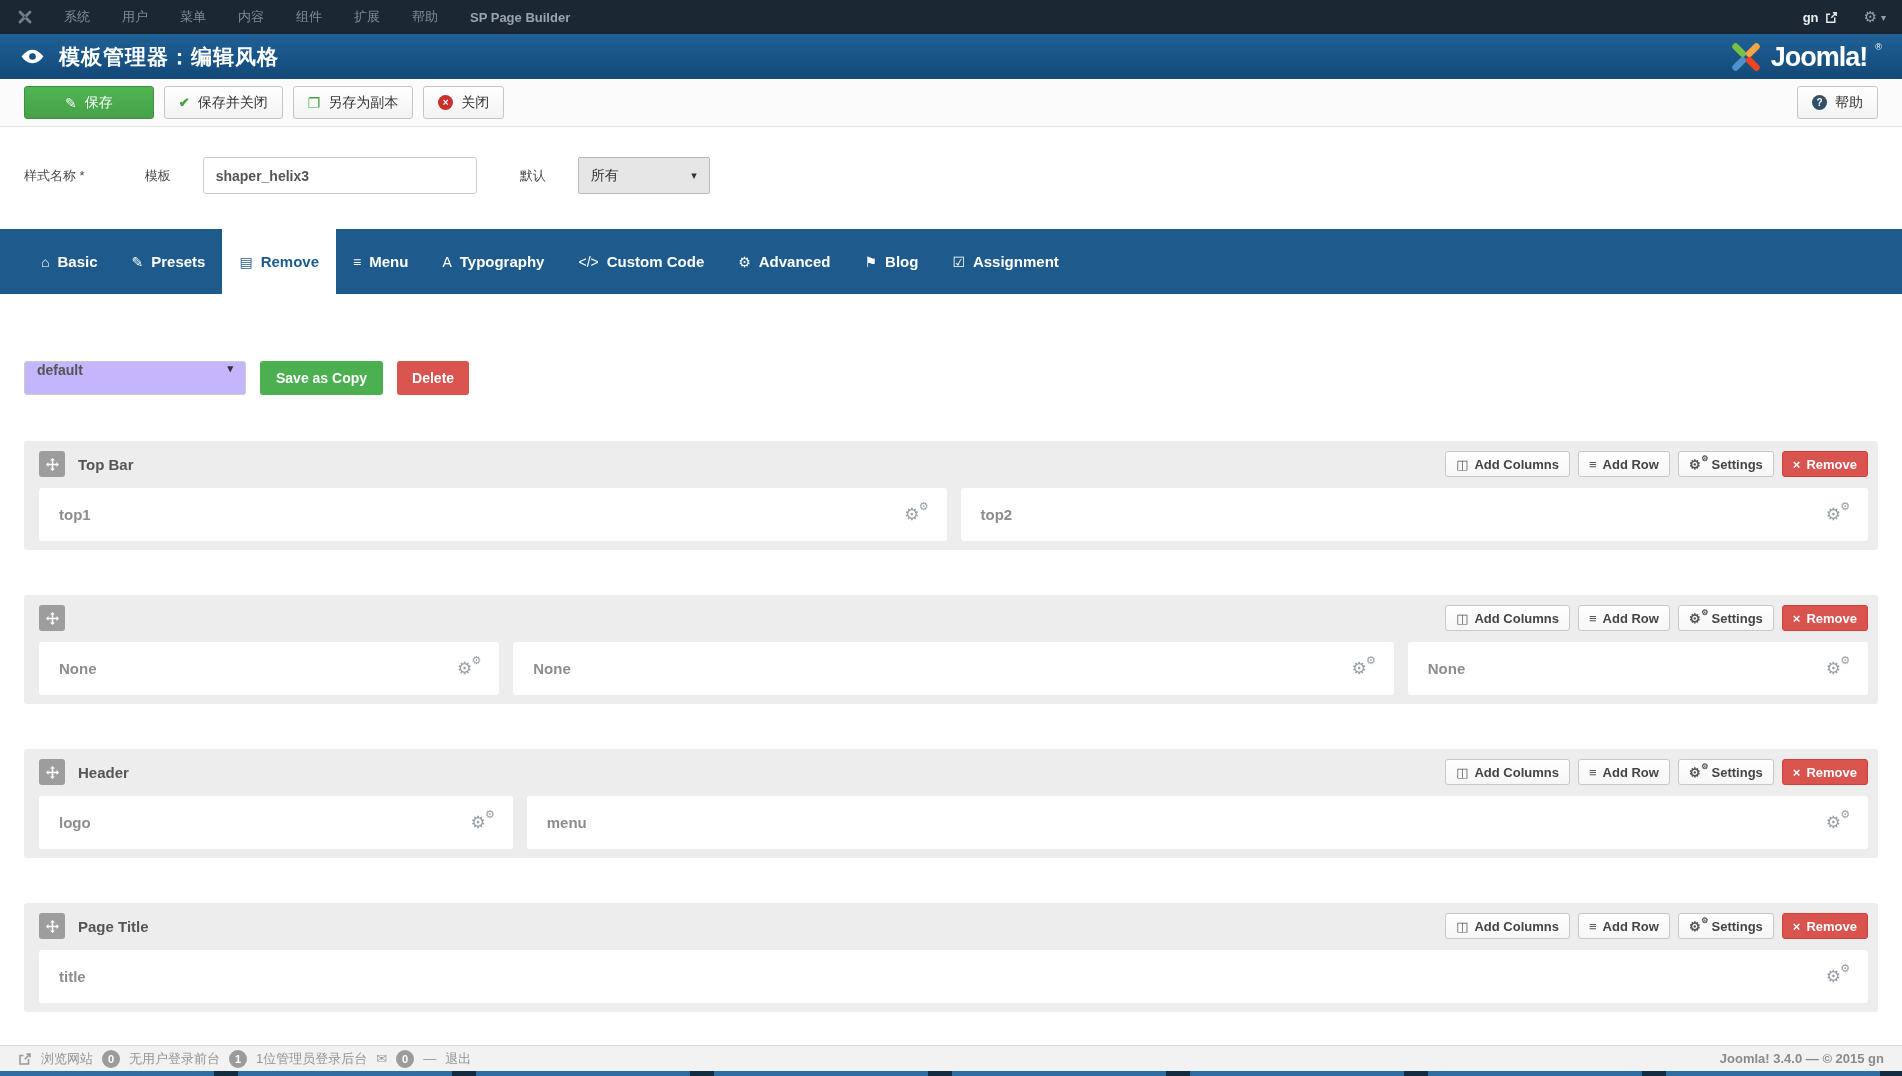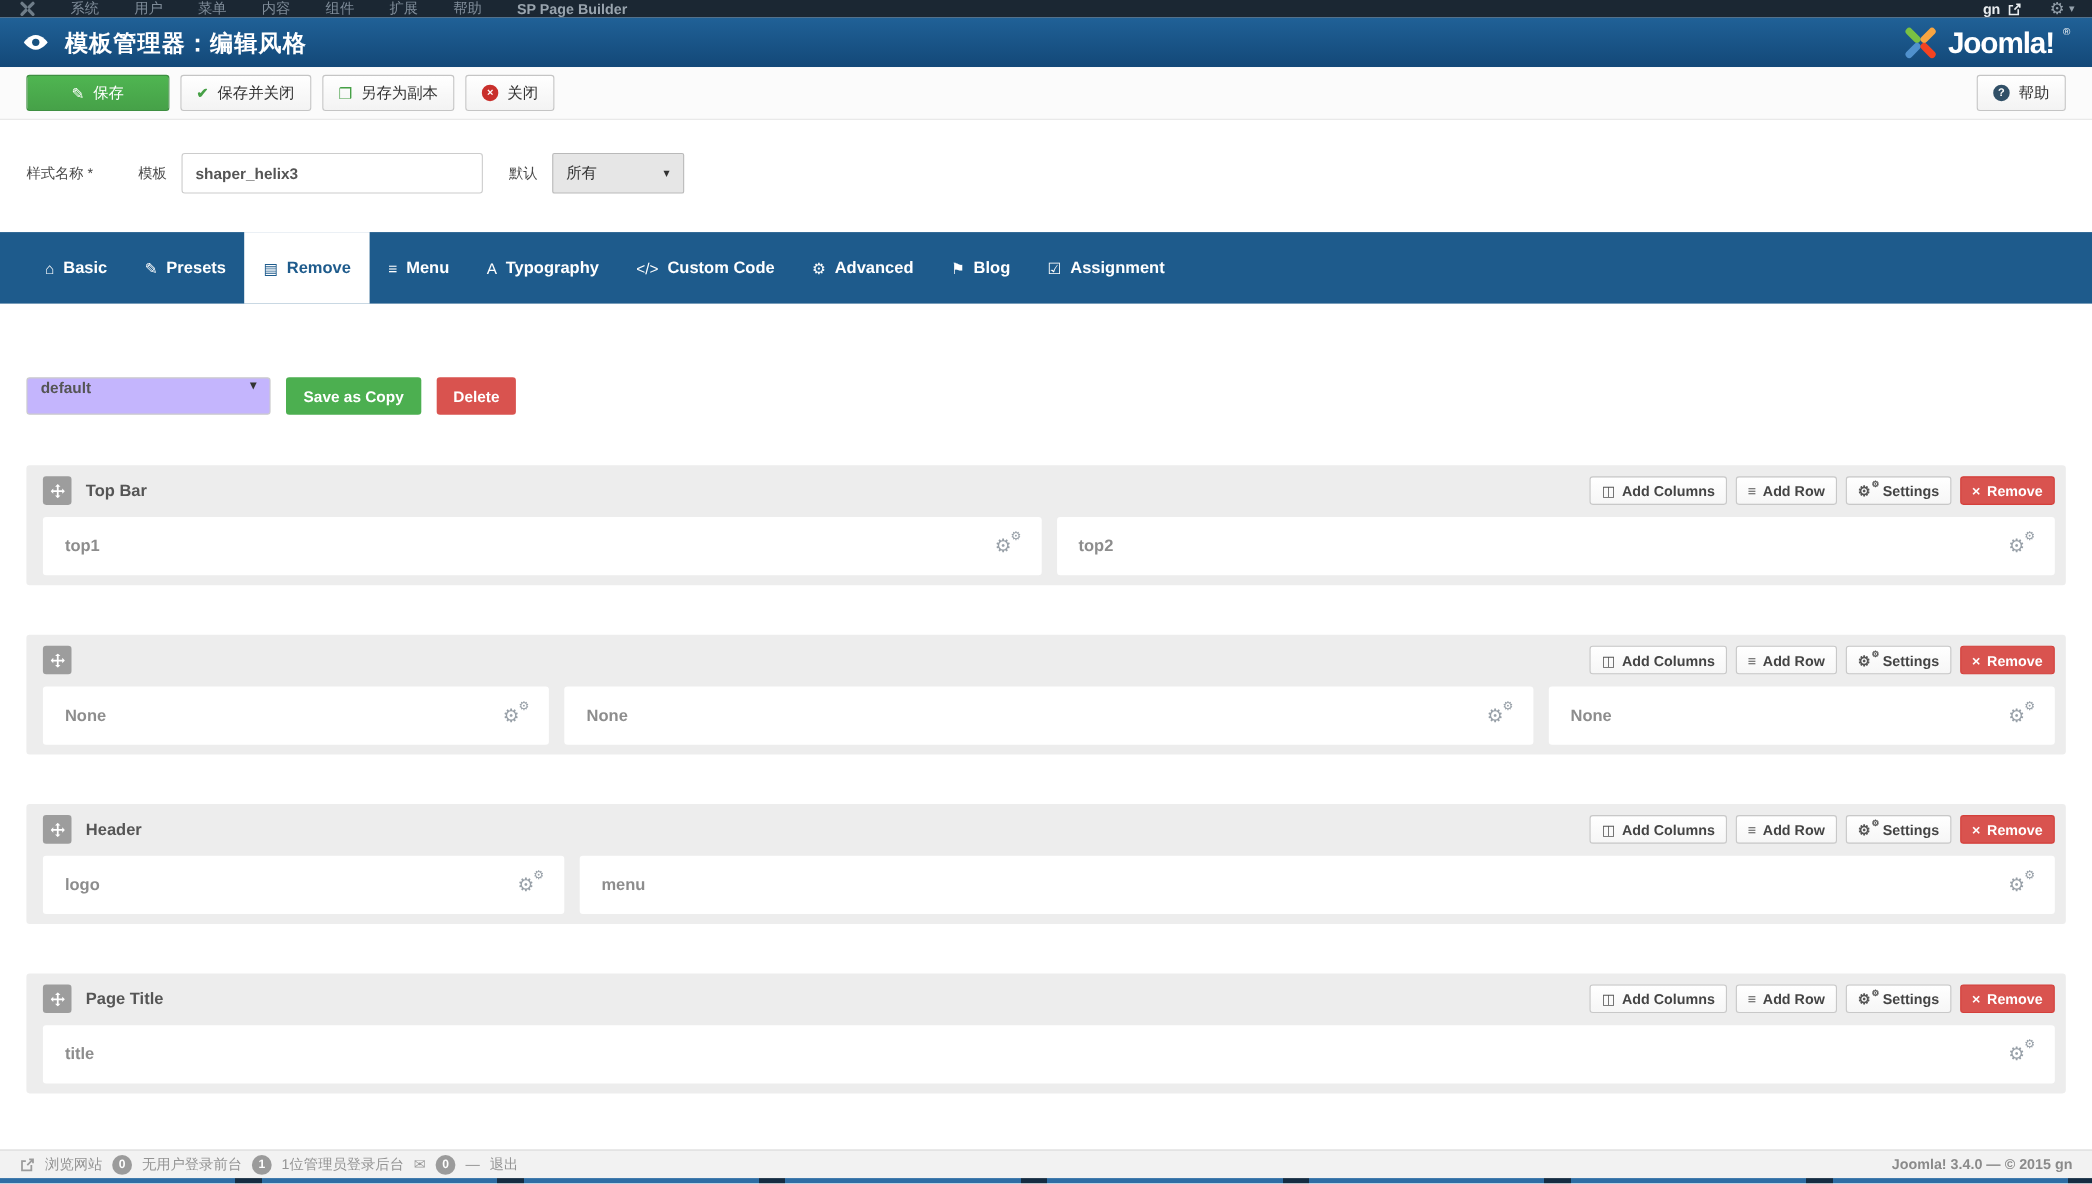--- a/index.html
+++ b/index.html
@@ -2,21 +2,21 @@
 <html><head>
 <meta charset="utf-8">
 <style>
   * { margin:0; padding:0; box-sizing:border-box; }
   html,body { width:1902px; height:1076px; }
   body {
     font-family:"Liberation Sans", sans-serif;
     background:#fff; overflow:hidden; position:relative;
   }
   
-  .admin-nav { height:16px; background:#1b2733; display:flex; align-items:center; padding:0 16px; }
+  .admin-nav { height:34px; background:#1b2733; display:flex; align-items:center; padding:0 16px; }
   .admin-nav .jmark { width:18px; height:18px; margin-right:14px; }
   .nav-item { color:#7f8c99; font-size:13px; padding:0 16px; cursor:pointer; }
   .nav-spb { color:#99a4ae; font-size:13px; font-weight:bold; padding:0 16px; cursor:pointer; }
   .nav-spacer { flex:1; }
   .nav-user { color:#e9edf0; font-size:13px; font-weight:bold; display:flex; align-items:center; gap:6px; cursor:pointer; }
   .nav-gear { color:#95a1ac; font-size:15px; margin-left:26px; cursor:pointer; display:flex; align-items:center; gap:4px; }
   .nav-caret { font-size:10px; color:#95a1ac; }
   
   .page-header { height:45px; background:linear-gradient(#20619ا7, #134878); background:linear-gradient(#206197,#134878);
     display:flex; align-items:center; padding:0 20px; }
@@ -31,27 +31,27 @@
   .btn { height:33px; border-radius:3px; font-size:14px; display:inline-flex; align-items:center; gap:8px; cursor:pointer; border:1px solid #c5c5c5; background:linear-gradient(#ffffff,#f3f3f3); color:#333; padding:0 14px; }
   .btn-green { background:linear-gradient(#4fb551,#46a148); border-color:#3e8f41; color:#fff; padding:0 40px; }
   .ic-pencil { font-size:14px; color:#fff; }
   .ic-check { color:#46a046; font-size:13px; font-weight:bold; }
   .ic-copy { color:#46a046; font-size:14px; }
   .ic-circle { width:15px; height:15px; border-radius:50%; color:#fff; font-size:10px; line-height:15px; text-align:center; font-weight:bold; }
   .ic-red { background:#c9302c; }
   .ic-navy { background:#315067; }
   .toolbar-spacer { flex:1; }
   
-  .style-form { display:flex; align-items:center; margin:30px 0 0 24px; }
+  .style-form { display:flex; align-items:center; margin:30px 0 0 24px;gap:19px; }
   .f-label { font-size:13px; color:#494949; margin-right:13px; white-space:nowrap; }
   .f-input { height:37px; border:1px solid #cccccc; border-radius:3px; padding:0 12px; font-size:14px; font-weight:bold; color:#555; font-family:"Liberation Sans",sans-serif; background:#fff; }
   .w-style { width:427px; }
   .w-tpl { width:274px; }
   .g2 { margin-left:28px; } .g3 { margin-left:24px; }
-  .f-select { width:120px; height:37px; background:#e6e6e6; border:1px solid #b9b9b9; border-radius:2px; display:flex; align-items:center; padding:0 12px; font-size:14px; color:#333; cursor:pointer; }
+  .f-select { width:132px; height:37px; background:#e6e6e6; border:1px solid #b9b9b9; border-radius:2px; display:flex; align-items:center; padding:0 12px; font-size:14px; color:#333; cursor:pointer; }
   .f-select .caret { margin-left:auto; font-size:11px; color:#333; }
   
   .tab-bar { margin-top:35px; height:65px; background:#1e5b8c; display:flex; align-items:stretch; padding-left:24px; }
   .tabs { display:flex; align-items:stretch; }
   .tab { display:flex; align-items:center; gap:8px; padding:0 17px; color:#fff; font-size:15px; font-weight:bold; cursor:pointer; }
   .tab .tab-icon { font-size:14px; font-weight:normal; }
   .tab.active { background:#ffffff; color:#1e5b8c; }
   .tab-spacer { flex:1; }
   .helix-logo { display:flex; align-items:center; gap:10px; margin-right:24px; }
   .helix-box { width:44px; height:44px; border:2px solid #fff; border-radius:5px; display:flex; align-items:center; justify-content:center; }

